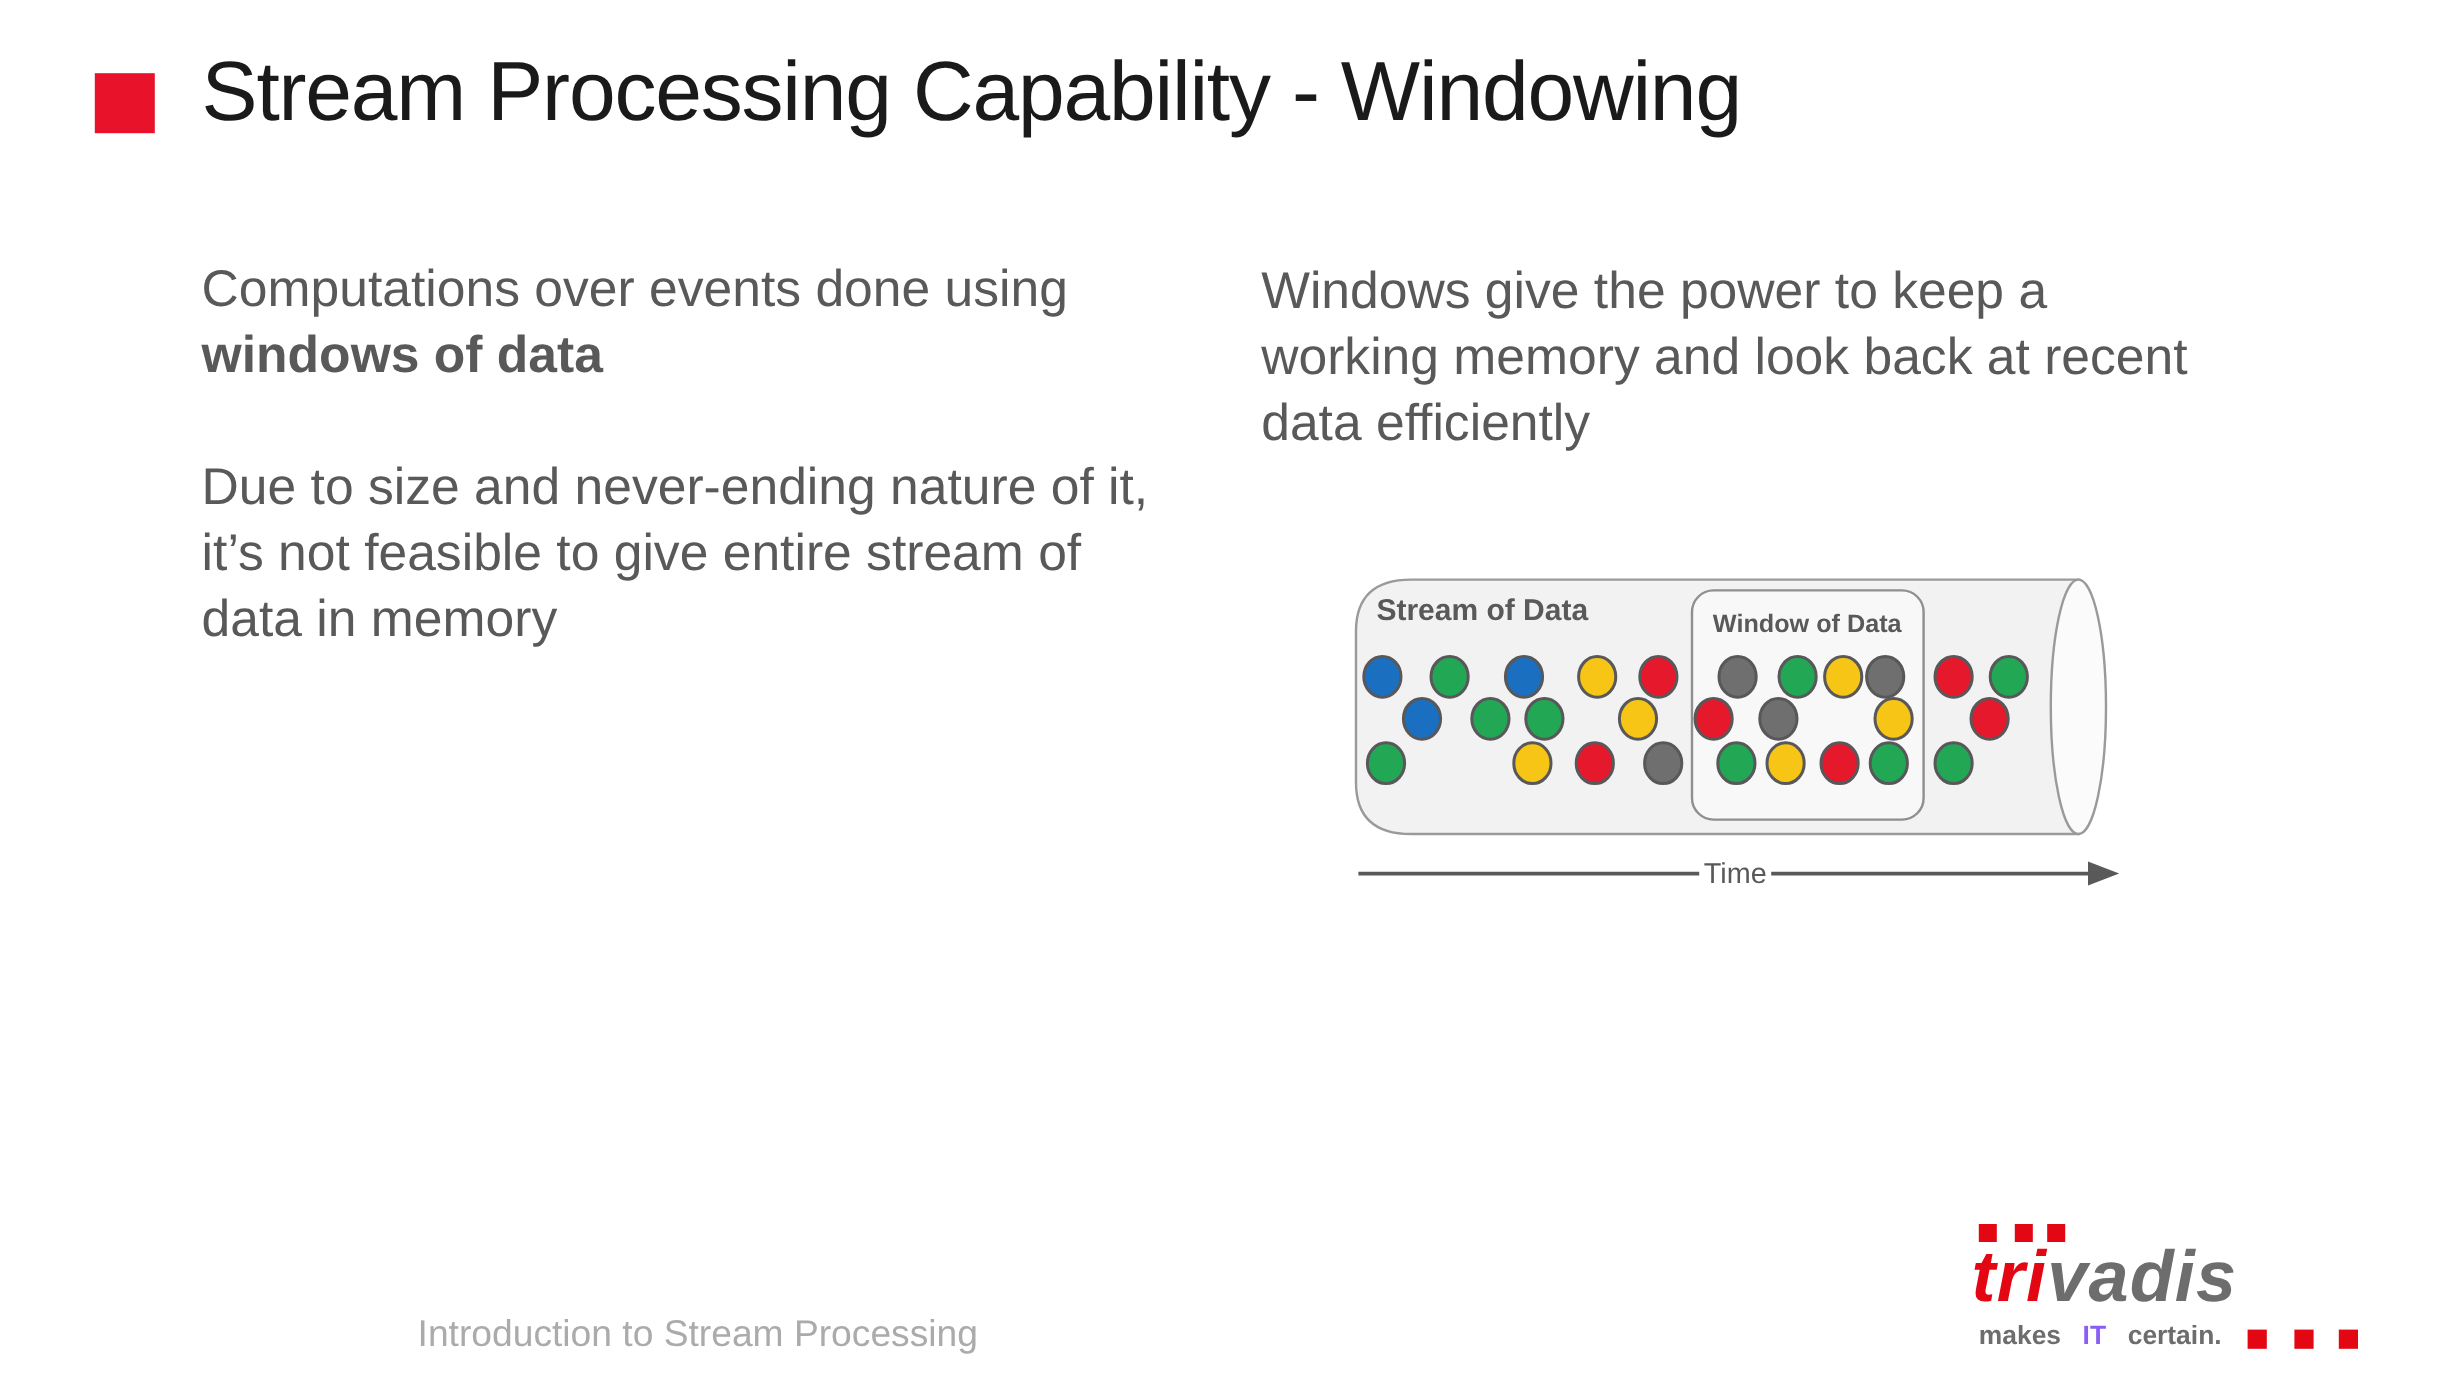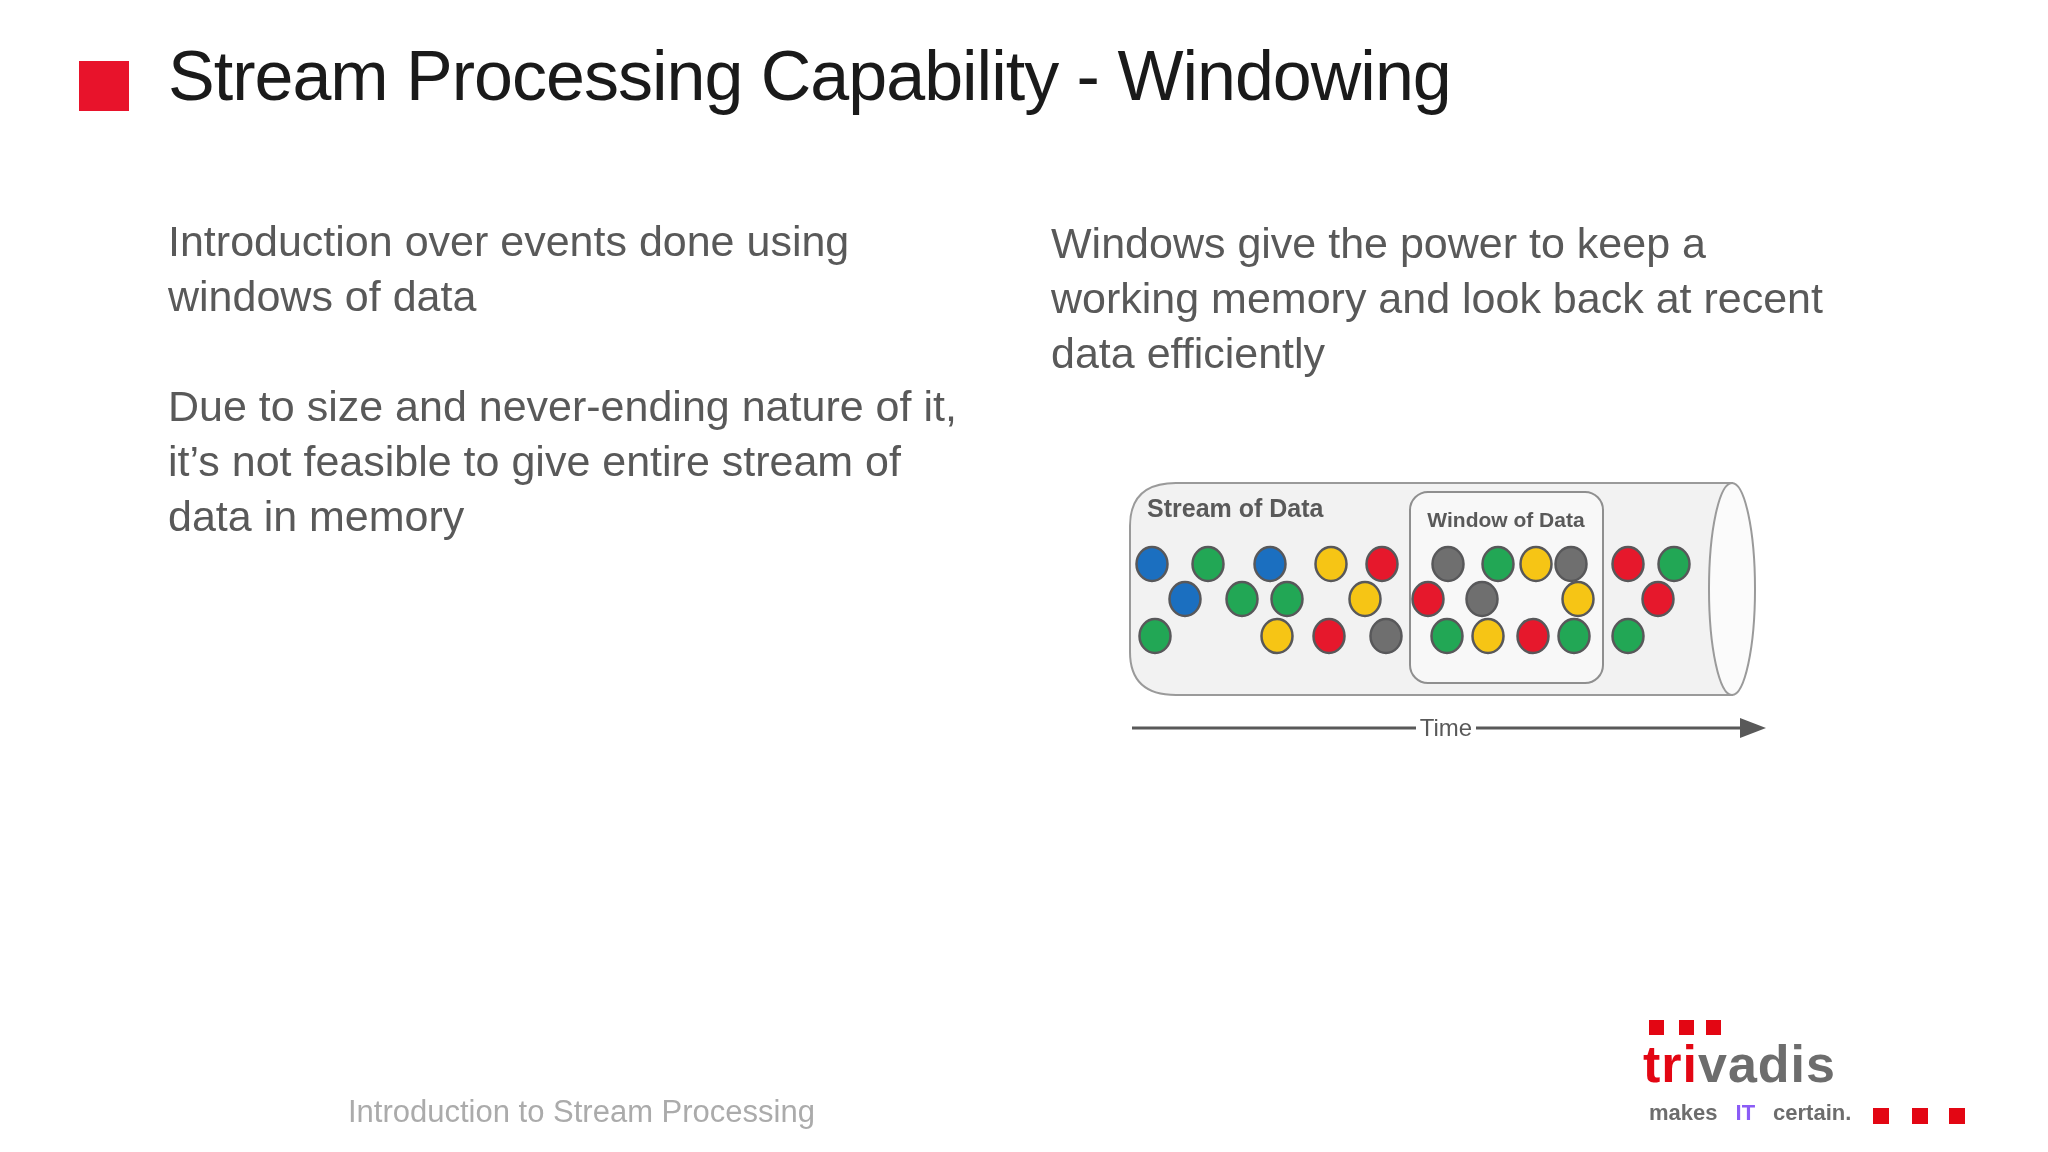--- a/index.html
+++ b/index.html
@@ -21,39 +21,39 @@
     color:#1a1a1a;letter-spacing:-1px;white-space:nowrap;
   }
   
   .text-col{
     position:absolute;
     font-size:43px;line-height:55px;color:#595959;
   }
   .text-col p{margin:0 0 55px 0;white-space:pre-line;}
   .col-left{left:168px;top:214px;width:920px;}
   .col-right{left:1051px;top:216px;width:940px;}
-  .text-col strong{font-weight:400;color:#595959;text-align:right;}
+  .text-col strong{font-weight:700;color:#595959;text-align:right;}
   
   svg.diagram{position:absolute;left:1120px;top:470px;}
   .diag-label{fill:#595959;font-family:"Liberation Sans","DejaVu Sans",sans-serif;font-weight:700;}
   .time-label{fill:#595959;font-family:"Liberation Sans","DejaVu Sans",sans-serif;font-weight:400;}
   
   .footer{
     position:absolute;left:348px;top:1096px;
     font-size:31px;line-height:31px;color:#ABABAB;white-space:nowrap;
   }
   
   .logo{position:absolute;left:1643px;top:1020px;width:340px;height:120px;}
   .logo .sq{position:absolute;background:#E30613;}
   .logo .sq-t{width:15px;height:15px;left:6px;top:0;}
   .logo .sq-r{width:15px;height:15px;left:36px;top:0;}
   .logo .sq-i{width:15px;height:15px;left:63px;top:0;}
   .logo-word{
     margin-top:16px;line-height:56px;
-    font-size:52px;font-weight:700;letter-spacing:1px;white-space:nowrap;
+    font-size:60px;font-weight:700;letter-spacing:1px;white-space:nowrap;font-style:italic;
   }
   .logo-word .red{color:#E30613;}
   .logo-word .gray{color:#6D6D6D;}
   .logo-tagline{
     position:absolute;left:6px;top:80px;
     display:flex;gap:18px;
     font-size:22px;font-weight:700;color:#6D6D6D;white-space:nowrap;
   }
   .logo-tagline .accent{color:#8b5cf6;}
   .logo .sq2{position:absolute;background:#E30613;width:16px;height:16px;top:88px;}
@@ -63,21 +63,21 @@
 </style>
 </head>
 <body>
 
 <div class="slide">
 
   <div class="title-bullet" style="background: rgb(232, 19, 43);"></div>
   <h1 class="slide-title">Stream Processing Capability - Windowing</h1>
 
   <div class="text-col col-left">
-    <p><span>Introduction over events done using</span>
+    <p><span>Computations over events done using</span>
 <strong>windows of data</strong></p>
     <p>Due to size and never-ending nature of it,
 it’s not feasible to give entire stream of
 data in memory</p>
   </div>
 
   <div class="text-col col-right">
     <p>Windows give the power to keep a
 working memory and look back at recent
 data efficiently</p>

